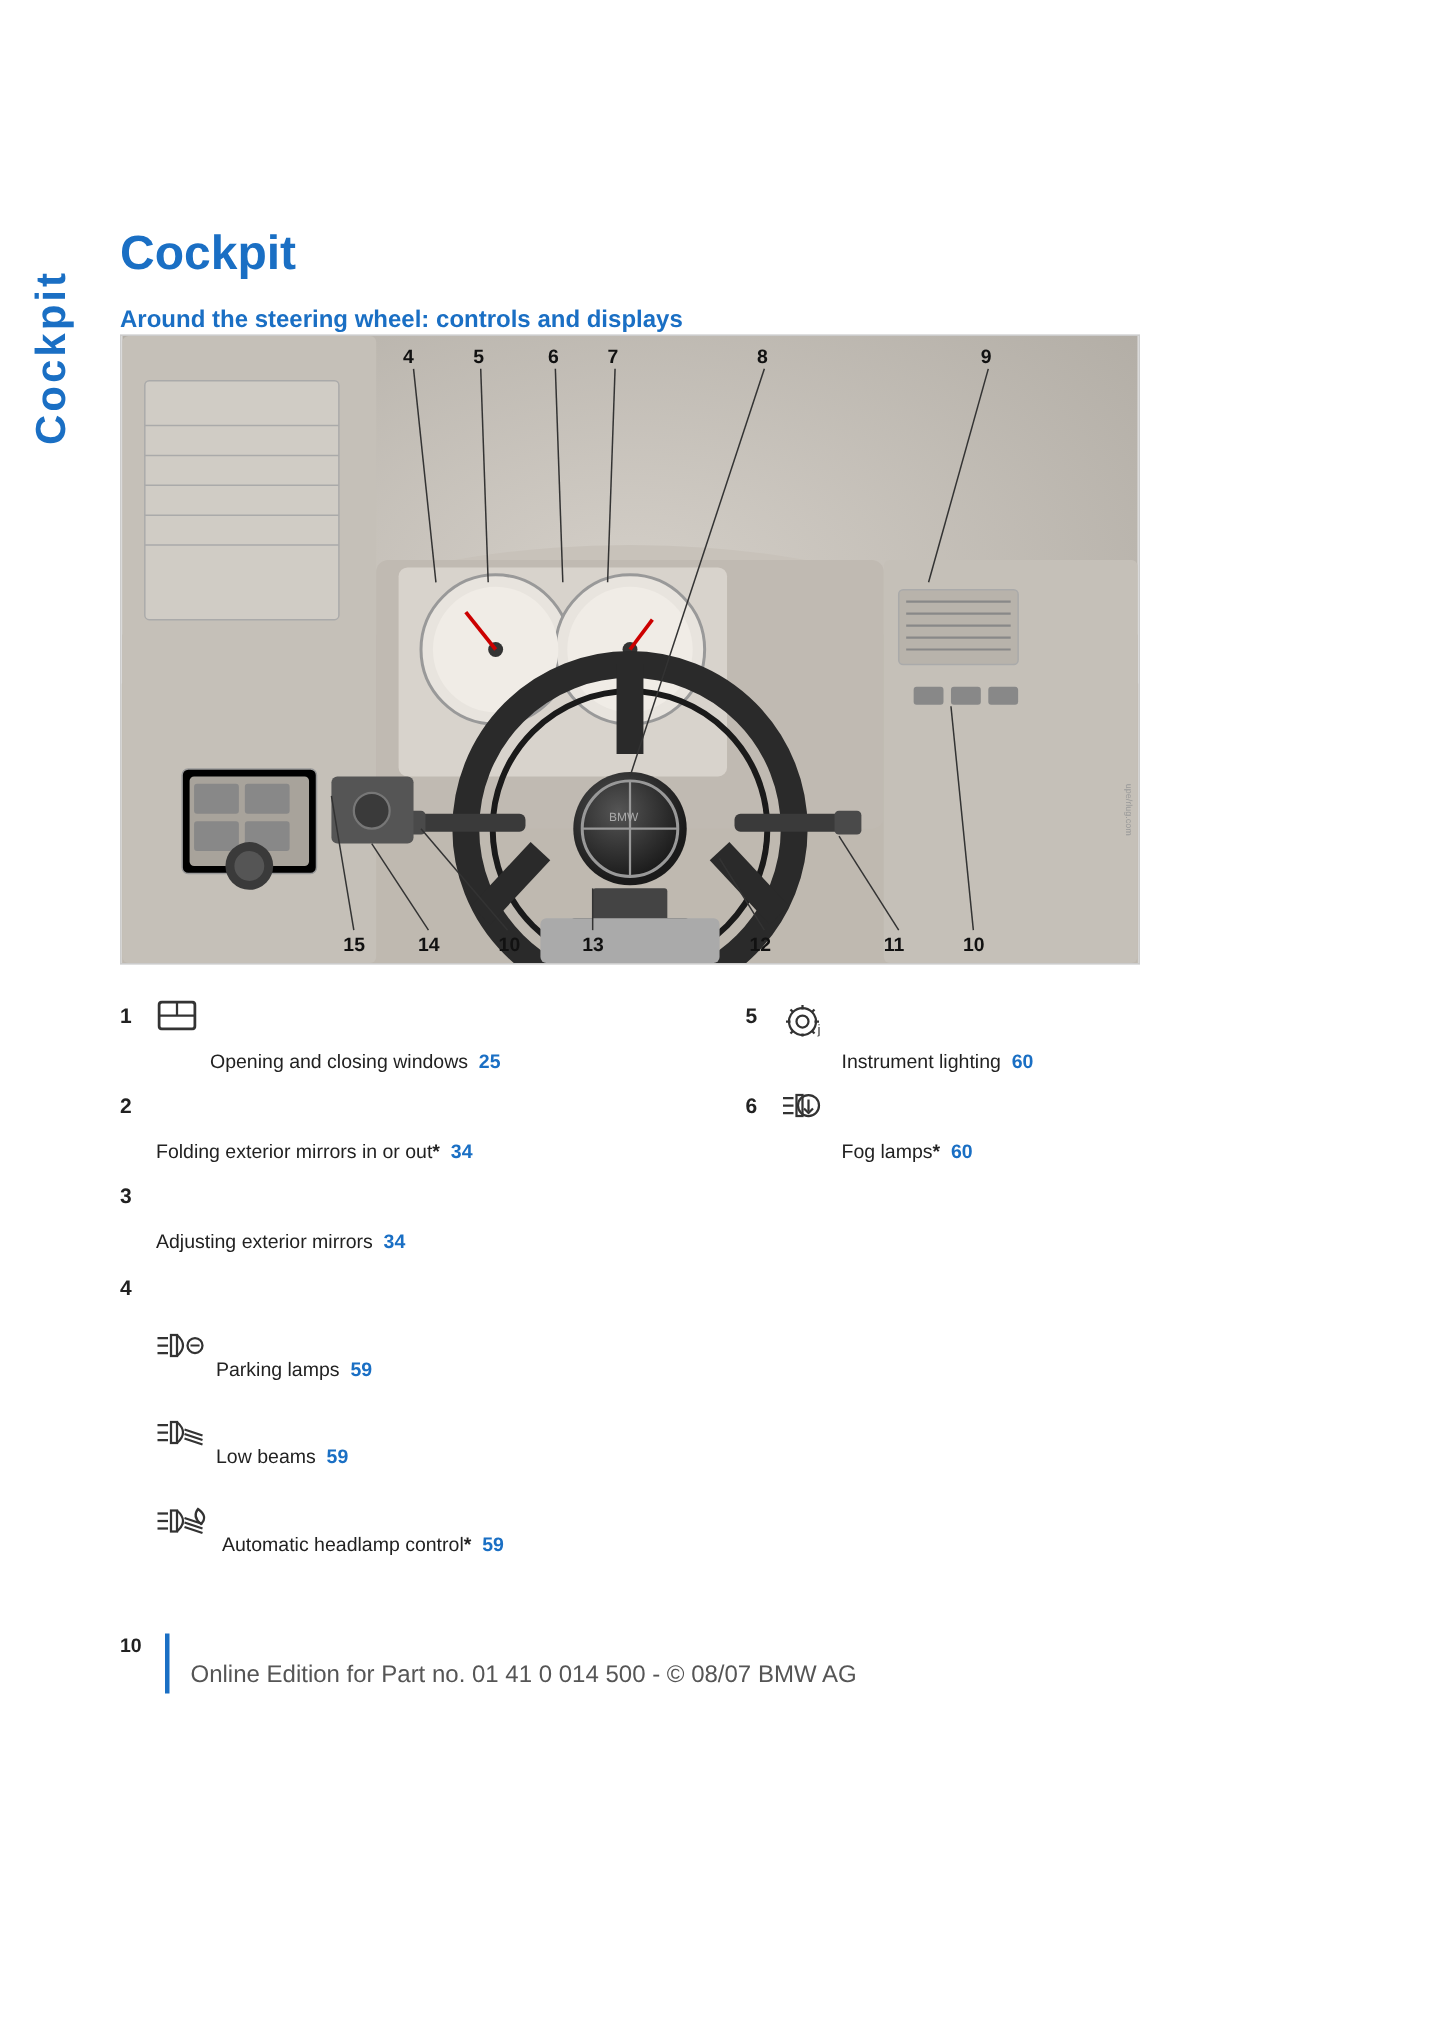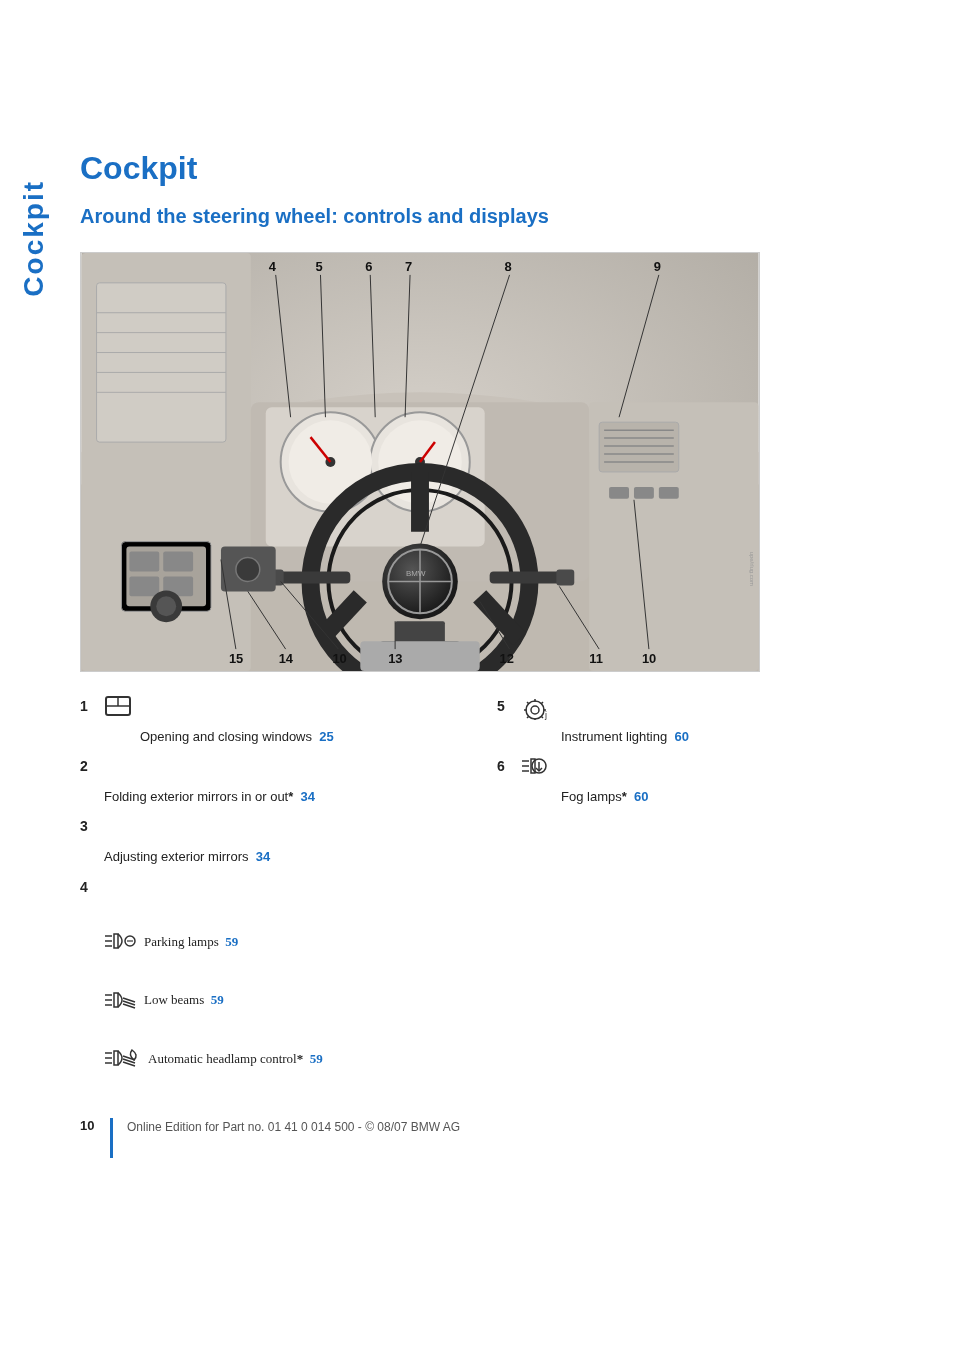--- a/index.html
+++ b/index.html
@@ -33,24 +33,24 @@
     }
 
     .page-title {
       font-size: 32px;
       font-weight: bold;
       color: #1a6fc4;
       margin-bottom: 18px;
     }
 
     .section-title {
-      font-size: 20px;
+      font-size: 16px;
       font-weight: bold;
       color: #1a6fc4;
-      margin-bottom: 24px;
+      margin-bottom: 0;
     }
 
     
     .cockpit-image {
       width: 680px;
       height: 420px;
       border: 1px solid #ccc;
       position: relative;
       background: #e8e8e8;
       overflow: hidden;
@@ -112,23 +112,22 @@
     }
 
     
     .sub-items {
       margin-left: 24px;
       margin-top: 4px;
     }
 
     .sub-item {
       display: flex;
-      align-items: flex-end;
+      align-items: center;
       margin-bottom: 8px;
-      font-family: Liberation Serif, serif;
     }
 
     
     .page-footer {
       margin-top: 32px;
       display: flex;
       align-items: flex-start;
       gap: 0;
     }
 
@@ -146,23 +145,23 @@
     }
 
     .page-bar {
       width: 3px;
       height: 40px;
       background: #1a6fc4;
       margin-right: 8px;
     }
 
     .footer-text {
-      font-size: 12px;
+      font-size: 16px;
       color: #555;
-      margin-top: 2px;
+      margin-top: 19px;
     }
 
   </style>
 </head>
 <body>
 
 <div class="side-text">Cockpit</div>
 
 <div class="main-content">
 

